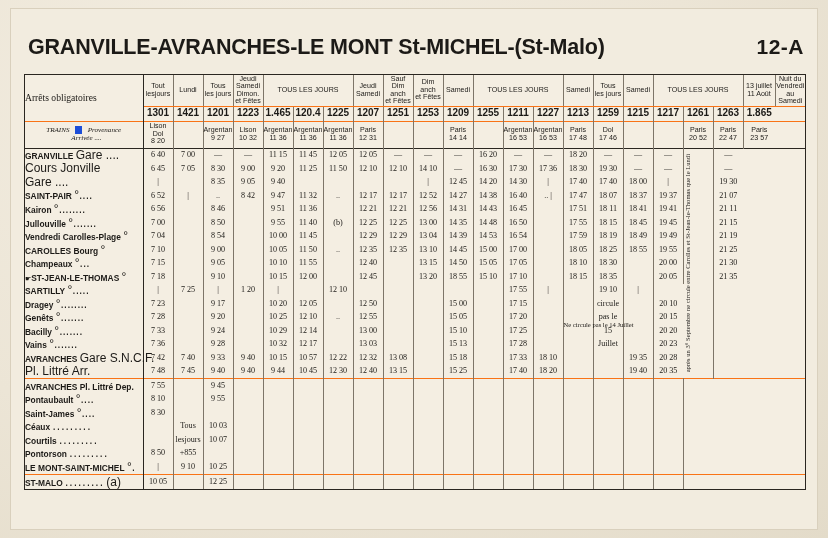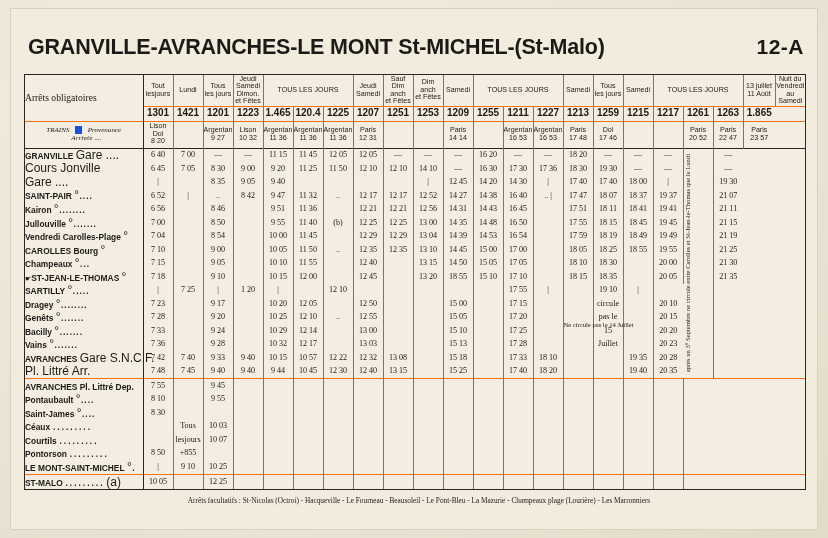--- a/index.html
+++ b/index.html
@@ -775,15 +775,14 @@
         <td class="time vline-thin"></td>
         <td class="time vline-thin"></td>
         <td class="time vline-thin"></td>
         <td class="time"></td>
       </tr>
     </tbody>
       </table>
   </div>
 
   <div class="footnotes">
-    <div class="fn-line">Arrêts facultatifs : St-Nicolas (Octroi) - Hacqueville - Le Fourneau - Beausoleil - Le Pont-Bleu - La Mazurie - Champeaux plage (Lourière) - Les Marronniers</div>
   </div>
 </div>
 
 </body></html>

